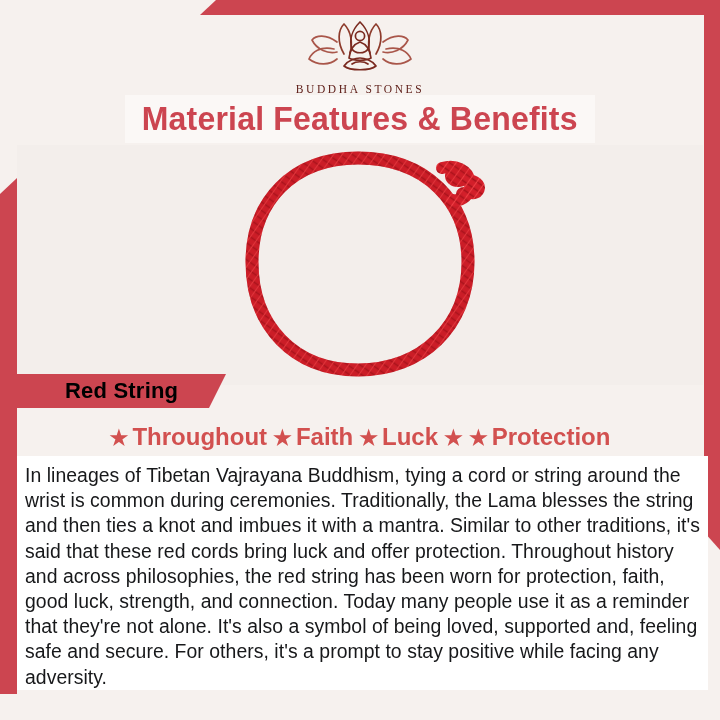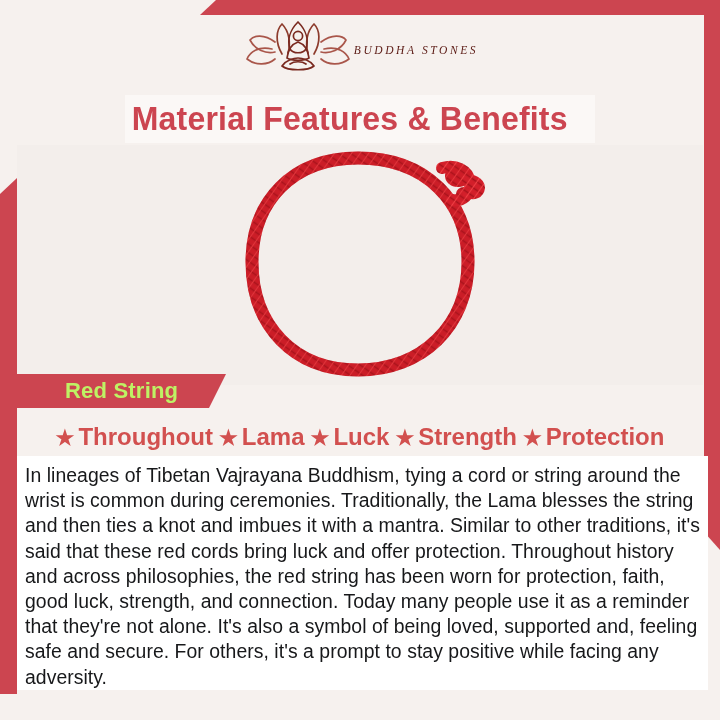--- a/index.html
+++ b/index.html
@@ -38,39 +38,39 @@
     left:0; top:178px;
     width:17px; height:542px;
     background:#cc4550;
     clip-path:polygon(0 16px, 100% 0, 100% 100%, 0 100%);
   }
 
   
   .logo-wrap {
     position:absolute;
     top:16px; left:0; right:0;
-    display:flex; flex-direction:row;
-    align-items:center; justify-content:center;font-style:italic;
+    display:flex; flex-direction:column;
+    align-items:center; justify-content:space-between;
   }
   .logo-mark { width:112px; height:64px; display:block; }
   .logo-text {
     margin-top:3px;
     font-family:"Liberation Serif", serif;
     font-size:11.5px;
     letter-spacing:2.6px;
     color:#5b1a14;
     font-weight:400;
   }
 
   
   .title-panel {
     position:absolute;
     top:95px; left:125px; width:470px; height:48px;
     background:#fbf8f6;
-    display:flex; align-items:center; 
+    display:flex; align-items:center; justify-content:center;
   }
   .title-text {
     font-family:"Liberation Sans Narrow","Liberation Sans", sans-serif;
     font-weight:bold;
     font-size:33px;
     letter-spacing:0.2px;
     color:#cc4550;
     white-space:nowrap;
     transform:scaleX(0.97);
   }
@@ -87,21 +87,21 @@
   .ribbon {
     position:absolute;
     top:374px; left:17px;
     width:209px; height:34px;
     background:#cc4550;
     clip-path:polygon(0 0, 100% 0, calc(100% - 17px) 100%, 0 100%);
     display:flex; align-items:center;
   }
   .ribbon-label {
     margin-left:48px;
-    color:#bef264;
+    color:#000000;
     font-family:"Liberation Sans Narrow","Liberation Sans", sans-serif;
     font-weight:bold;
     font-size:22px;
     letter-spacing:0.2px;
     white-space:nowrap;
   }
 
   
   .keywords {
     position:absolute;
@@ -214,29 +214,28 @@
     <span class="ribbon-label">Red String</span>
   </div>
 
   <div class="keywords">
     <span class="kw">
       <span class="star">★</span>
       <span>Throughout</span>
     </span>
     <span class="kw">
       <span class="star">★</span>
-      <span>Lama</span>
+      <span>Faith</span>
     </span>
     <span class="kw">
       <span class="star">★</span>
       <span>Luck</span>
     </span>
     <span class="kw">
       <span class="star">★</span>
-      <span>Strength</span>
     </span>
     <span class="kw">
       <span class="star">★</span>
       <span>Protection</span>
     </span>
   </div>
 
   <div class="body-panel">
     <p class="body-text">In lineages of Tibetan Vajrayana Buddhism, tying a cord or string around the wrist is common during ceremonies. Traditionally, the Lama blesses the string and then ties a knot and imbues it with a mantra. Similar to other traditions, it's said that these red cords bring luck and offer protection. Throughout history and across philosophies, the red string has been worn for protection, faith, good luck, strength, and connection. Today many people use it as a reminder that they're not alone. It's also a symbol of being loved, supported and, feeling safe and secure. For others, it's a prompt to stay positive while facing any adversity.</p>
   </div>

